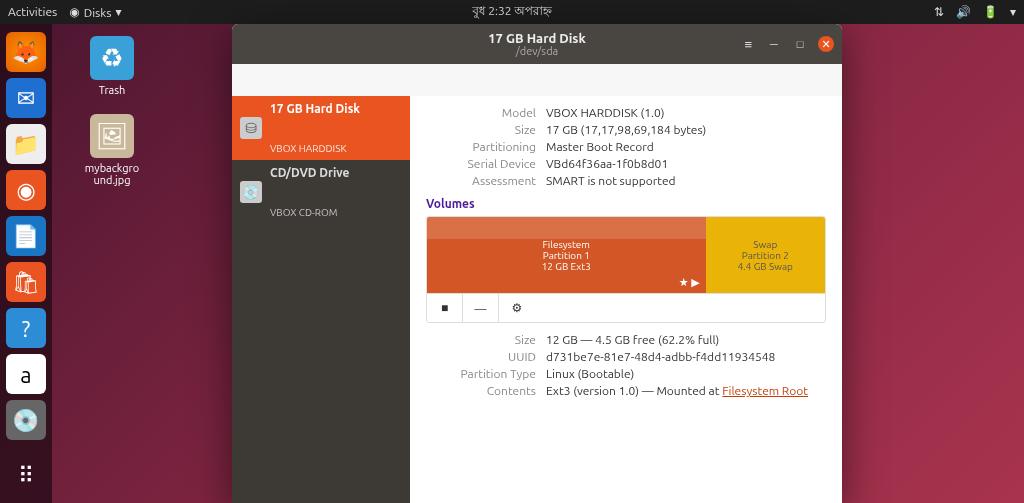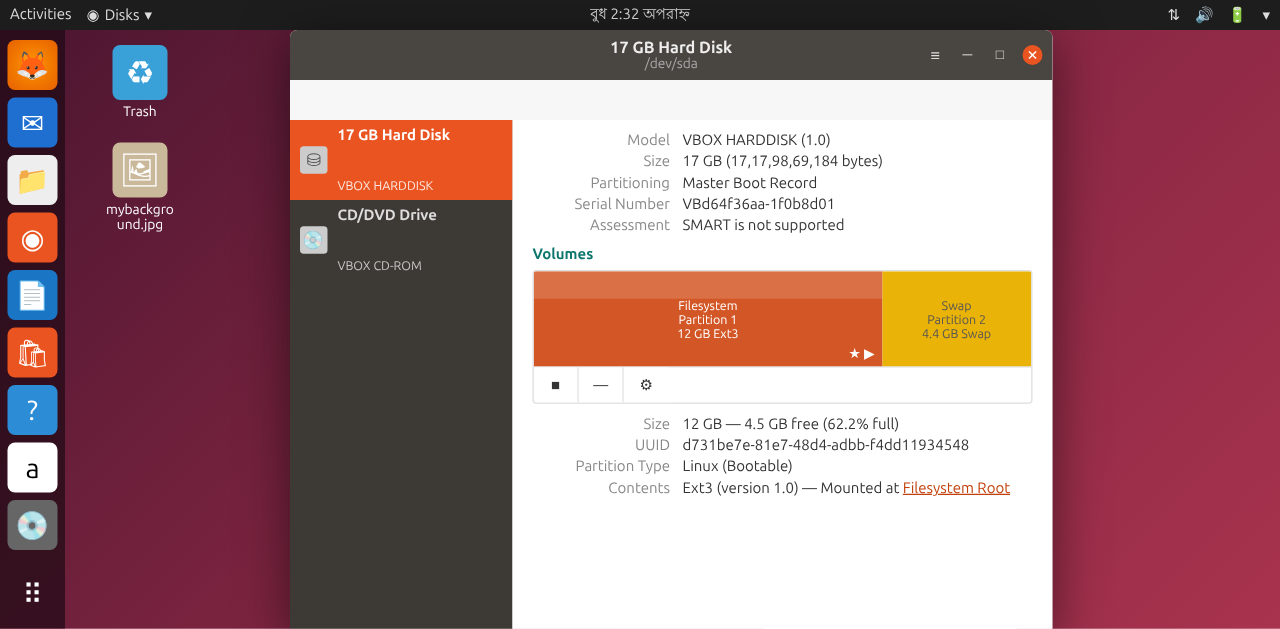--- a/index.html
+++ b/index.html
@@ -29,21 +29,21 @@
 .sidebar { width: 178px; background: #3d3a36; color: #ddd; font-size: 12px; }
 .sidebar-item { display: flex; align-items: center; gap: 8px; padding: 6px 8px; cursor: pointer; }
 .sidebar-item.selected { background: #e95420; color: #fff; }
 .sidebar-item .si-icon { width: 22px; height: 22px; background: #ccc; border-radius: 3px; flex-shrink: 0; display:flex; align-items:center; justify-content:center; color:#555; font-size:14px; }
 .sidebar-item .si-text .l1 { font-weight: bold; }
 .sidebar-item .si-text .l2 { font-size: 10px; opacity: 0.85; margin-top: 28px; }
 .content { flex: 1; background: #fff; padding: 10px 16px 16px; overflow: auto; font-size: 12px; color: #333; }
 .kv { display: flex; margin-bottom: 4px; }
 .kv .k { width: 110px; text-align: right; color: #888; margin-right: 10px; }
 .kv .v { color: #333; }
-.section-head { font-weight: bold; margin: 10px 0 6px; color: #0f766e; }
+.section-head { font-weight: bold; margin: 10px 0 6px; color: #4c1d95; }
 .volumes { border: 1px solid #ddd; border-radius: 3px; overflow: hidden; }
 .vol-row { display: flex; height: 76px; }
 .vol { display: flex; flex-direction: column; align-items: center; justify-content: center; font-size: 10px; text-align: left; position: relative; cursor: pointer; }
 .vol.v1 { background: #d35726; color: #fff; width: 70%; }
 .vol.v1::before { content:''; position:absolute; top:0; left:0; right:0; height:22px; background: rgba(255,255,255,0.15); }
 .vol.v2 { background: #eab308; color: #555; width: 30%; }
 .vol .starplay { position: absolute; right: 6px; bottom: 4px; font-size: 11px; color: #fff; }
 .vol-toolbar { display: flex; border-top: 1px solid #ddd; }
 .vol-toolbar button { width: 36px; height: 28px; background: #fff; border: none; border-right: 1px solid #ddd; cursor: pointer; font-size: 12px; color:#333; }
 .vol-toolbar button:last-child { border-right: none; }
@@ -131,21 +131,21 @@
           </div>
         <div class="kv">
             <div class="k">Size</div>
             <div class="v">17 GB (17,17,98,69,184 bytes)</div>
           </div>
         <div class="kv">
             <div class="k">Partitioning</div>
             <div class="v">Master Boot Record</div>
           </div>
         <div class="kv">
-            <div class="k">Serial Number</div>
+            <div class="k">Serial Device</div>
             <div class="v">VBd64f36aa-1f0b8d01</div>
           </div>
         <div class="kv">
             <div class="k">Assessment</div>
             <div class="v">SMART is not supported</div>
           </div>
 
         <div class="section-head">Volumes</div>
         <div class="volumes">
           <div class="vol-row">

